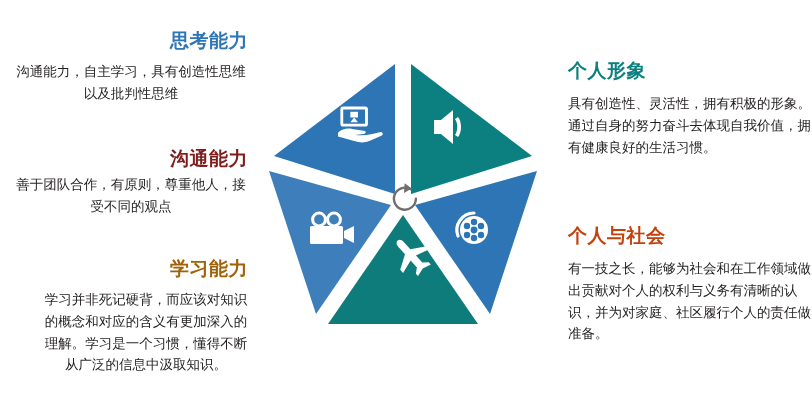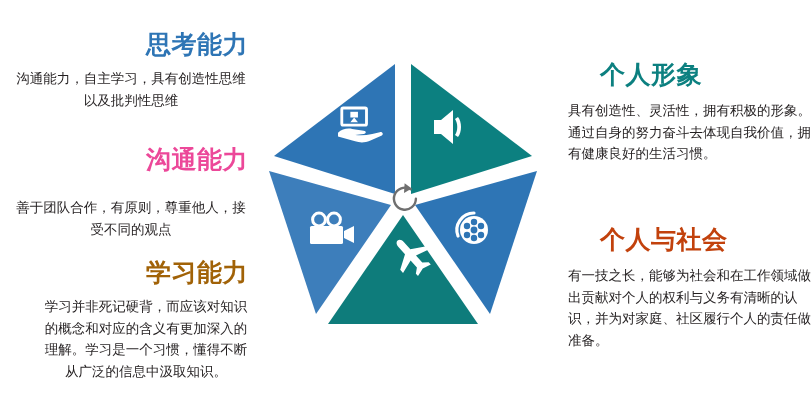--- a/index.html
+++ b/index.html
@@ -28,45 +28,44 @@
     width: 262px;
   }
   .col-left  { left: 0px; }
   .col-right { left: 550px; }
 
   .block { position: absolute; }
 
   .heading {
     font-family: "Liberation Sans", "DejaVu Sans", sans-serif;
     font-weight: bold;
-    font-size: 25px;
+    font-size: 19px;
     line-height: 1.15;
     letter-spacing: 0.5px;
     white-space: nowrap;
-    margin-left: 32px;
   }
   .body {
     font-family: "Liberation Serif", "DejaVu Serif", serif;
     font-size: 13.5px;
     line-height: 1.62;
     color: #231f20;
   }
 
   .col-left .heading { text-align: right; padding-right: 14px; }
   .col-left .body    { text-align: center; padding: 0 14px 0 14px; }
 
   .col-right .heading { text-align: left; padding-left: 18px; }
   .col-right .body    { text-align: left; padding-left: 18px; padding-right: 0; }
 
   
   .b-think   { top: 30px;  left: 0; width: 262px; }
   .b-think .body { margin-top: 9px; }
 
   .b-comm    { top: 148px; left: 0; width: 262px; }
-  .b-comm .body { margin-top: 20px; }
+  .b-comm .body { margin-top: 4px; }
 
   .b-learn   { top: 258px; left: 0; width: 262px; }
   .b-learn .body { margin-top: 9px; padding-left: 44px; }
 
   
   .b-image   { top: 60px;  left: 0; width: 262px; }
   .b-image .body { margin-top: 11px; }
 
   .b-society { top: 225px; left: 0; width: 262px; }
   .b-society .body { margin-top: 11px; }
@@ -87,21 +86,21 @@
 <div class="stage">
 
   <div class="col col-left">
 
     <div class="block b-think">
       <div class="heading" style="color: rgb(46, 117, 181);">思考能力</div>
       <div class="body">沟通能力，自主学习，具有创造性思维以及批判性思维</div>
     </div>
 
     <div class="block b-comm">
-      <div class="heading" style="color: #ec4899; font-family: Liberation Mono, monospace;">沟通能力</div>
+      <div class="heading" style="color: #7f1d1d;">沟通能力</div>
       <div class="body">善于团队合作，有原则，尊重他人，接受不同的观点</div>
     </div>
 
     <div class="block b-learn">
       <div class="heading" style="color: #a16207;">学习能力</div>
       <div class="body">学习并非死记硬背，而应该对知识的概念和对应的含义有更加深入的理解。学习是一个习惯，懂得不断从广泛的信息中汲取知识。</div>
     </div>
 
   </div>
 

